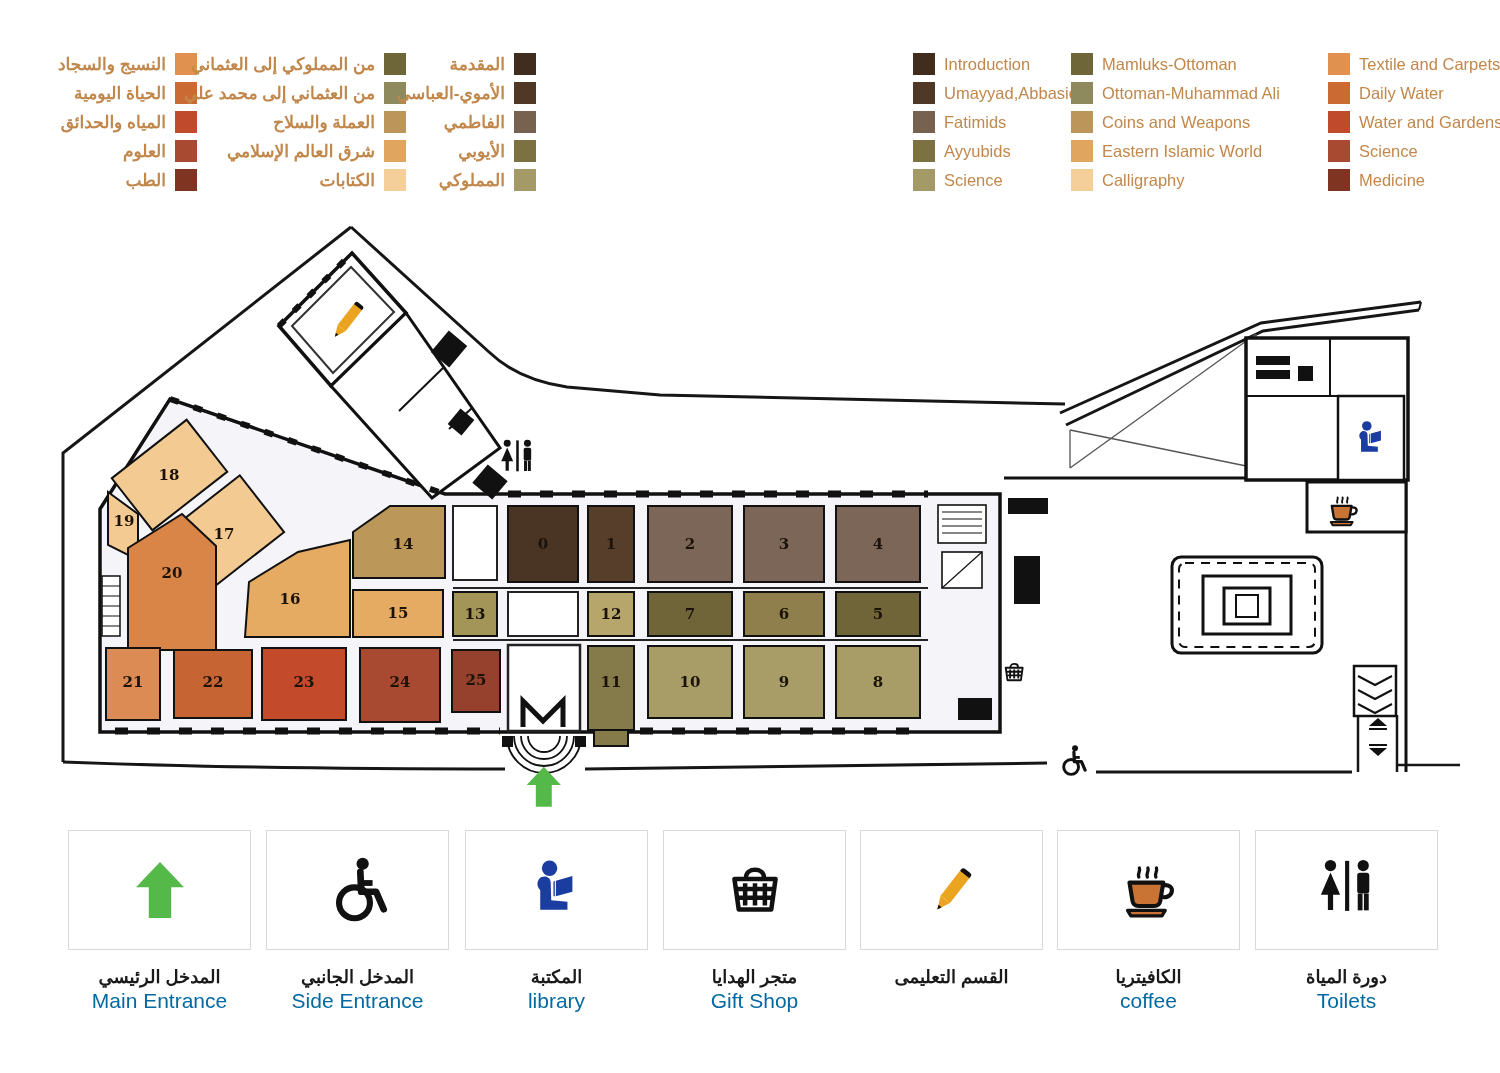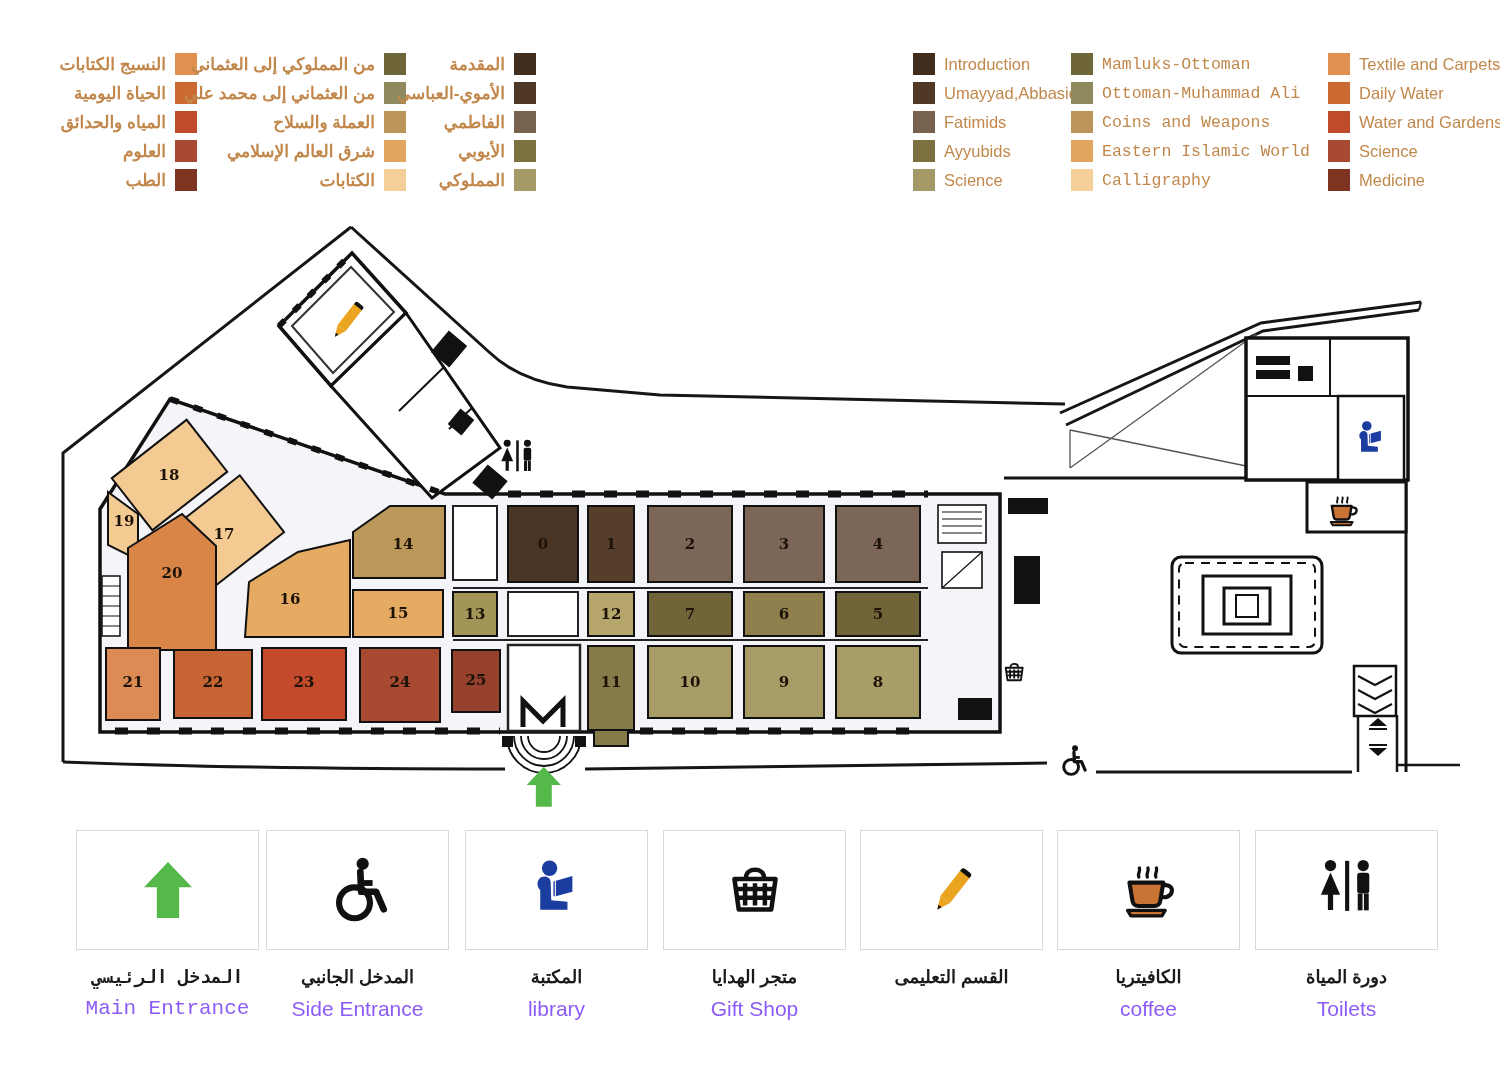--- a/index.html
+++ b/index.html
@@ -8,21 +8,21 @@
   .legend-row{display:flex;align-items:center;gap:9px;height:22px;margin-bottom:7px;}
   .legend-row.ar{justify-content:flex-end;}
   .sq{width:22px;height:22px;flex:0 0 22px;}
   .leg-label{font-size:16.5px;color:#c1874b;white-space:nowrap;}
   .leg-label.ar{font-weight:bold;font-size:17px;}
   svg.plan{position:absolute;left:0;top:0;}
   .room-num{font-family:"DejaVu Serif","Liberation Serif",serif;font-weight:bold;font-size:15px;fill:#1d1208;text-anchor:middle;}
   .facility{position:absolute;top:830px;width:183px;text-align:center;}
   .fac-card{width:181px;height:118px;border:1px solid #d9d9d9;background:#fff;display:flex;align-items:center;justify-content:center;}
   .fac-ar{margin-top:16px;font-size:18px;font-weight:bold;color:#1a1a1a;direction:rtl;}
-  .fac-en{margin-top:8px;font-size:21px;color:#8b5cf6;line-height:1.25;}
+  .fac-en{margin-top:0;font-size:21px;color:#0369a1;line-height:1.25;}
 </style>
 </head>
 <body>
 
 <svg class="plan" width="1500" height="1073" viewBox="0 0 1500 1073">
   <defs>
     <g id="i-arrow">
         <path d="M12 1.5 L21 11 H16.2 V22.5 H7.8 V11 H3 Z" fill="#55b94a"></path>
       </g>
     <g id="i-wheelchair" stroke="#111" fill="none">
@@ -283,21 +283,21 @@
   <use href="#i-toilets" transform="translate(497,438) scale(1.7)"></use>
   <use href="#i-pencil" transform="translate(322,295) scale(2.1)"></use>
   <use href="#i-reader" transform="translate(1351,419) scale(1.7)"></use>
   <use href="#i-coffee" transform="translate(1324,491) scale(1.6)"></use>
   <use href="#i-basket" transform="translate(1001,659) scale(1.1)"></use>
   <use href="#i-wheelchair" transform="translate(1056,744) scale(1.4)"></use>
 </svg>
 
 <div class="legend-col" style="left:60px;width:137px;">
   <div class="legend-row ar">
-      <span class="leg-label ar" dir="rtl">النسيج الكتابات</span>
+      <span class="leg-label ar" dir="rtl">النسيج والسجاد</span>
       <span class="sq" style="background: rgb(224, 145, 79);"></span>
     </div>
   <div class="legend-row ar">
       <span class="leg-label ar" dir="rtl">الحياة اليومية</span>
       <span class="sq" style="background: rgb(204, 106, 51);"></span>
     </div>
   <div class="legend-row ar">
       <span class="leg-label ar" dir="rtl">المياه والحدائق</span>
       <span class="sq" style="background: rgb(192, 75, 44);"></span>
     </div>
@@ -370,21 +370,21 @@
     </div>
   <div class="legend-row">
       <span class="sq" style="background: rgb(123, 113, 65);"></span>
       <span class="leg-label">Ayyubids</span>
     </div>
   <div class="legend-row">
       <span class="sq" style="background: rgb(163, 154, 104);"></span>
       <span class="leg-label">Science</span>
     </div>
 </div>
-<div class="legend-col" style="left:1071px;width:190px;font-family:Liberation Mono, monospace;">
+<div class="legend-col" style="left:1071px;width:190px;">
   <div class="legend-row">
       <span class="sq" style="background: rgb(110, 101, 57);"></span>
       <span class="leg-label">Mamluks-Ottoman</span>
     </div>
   <div class="legend-row">
       <span class="sq" style="background: rgb(143, 138, 94);"></span>
       <span class="leg-label">Ottoman-Muhammad Ali</span>
     </div>
   <div class="legend-row">
       <span class="sq" style="background: rgb(187, 149, 89);"></span>
@@ -415,21 +415,21 @@
   <div class="legend-row">
       <span class="sq" style="background: rgb(168, 73, 49);"></span>
       <span class="leg-label">Science</span>
     </div>
   <div class="legend-row">
       <span class="sq" style="background: rgb(126, 52, 32);"></span>
       <span class="leg-label">Medicine</span>
     </div>
 </div>
 
-<div class="facility" style="left:76px;font-family:Liberation Mono, monospace;">
+<div class="facility" style="left:68px;">
   <div class="fac-card">
       <svg width="64" height="64" viewBox="0 0 24 24">
         <use href="#i-arrow"></use>
       </svg>
     </div>
   <div class="fac-ar">المدخل الرئيسي</div>
   <div class="fac-en">Main Entrance</div>
 </div>
 <div class="facility" style="left:266px;">
   <div class="fac-card">

